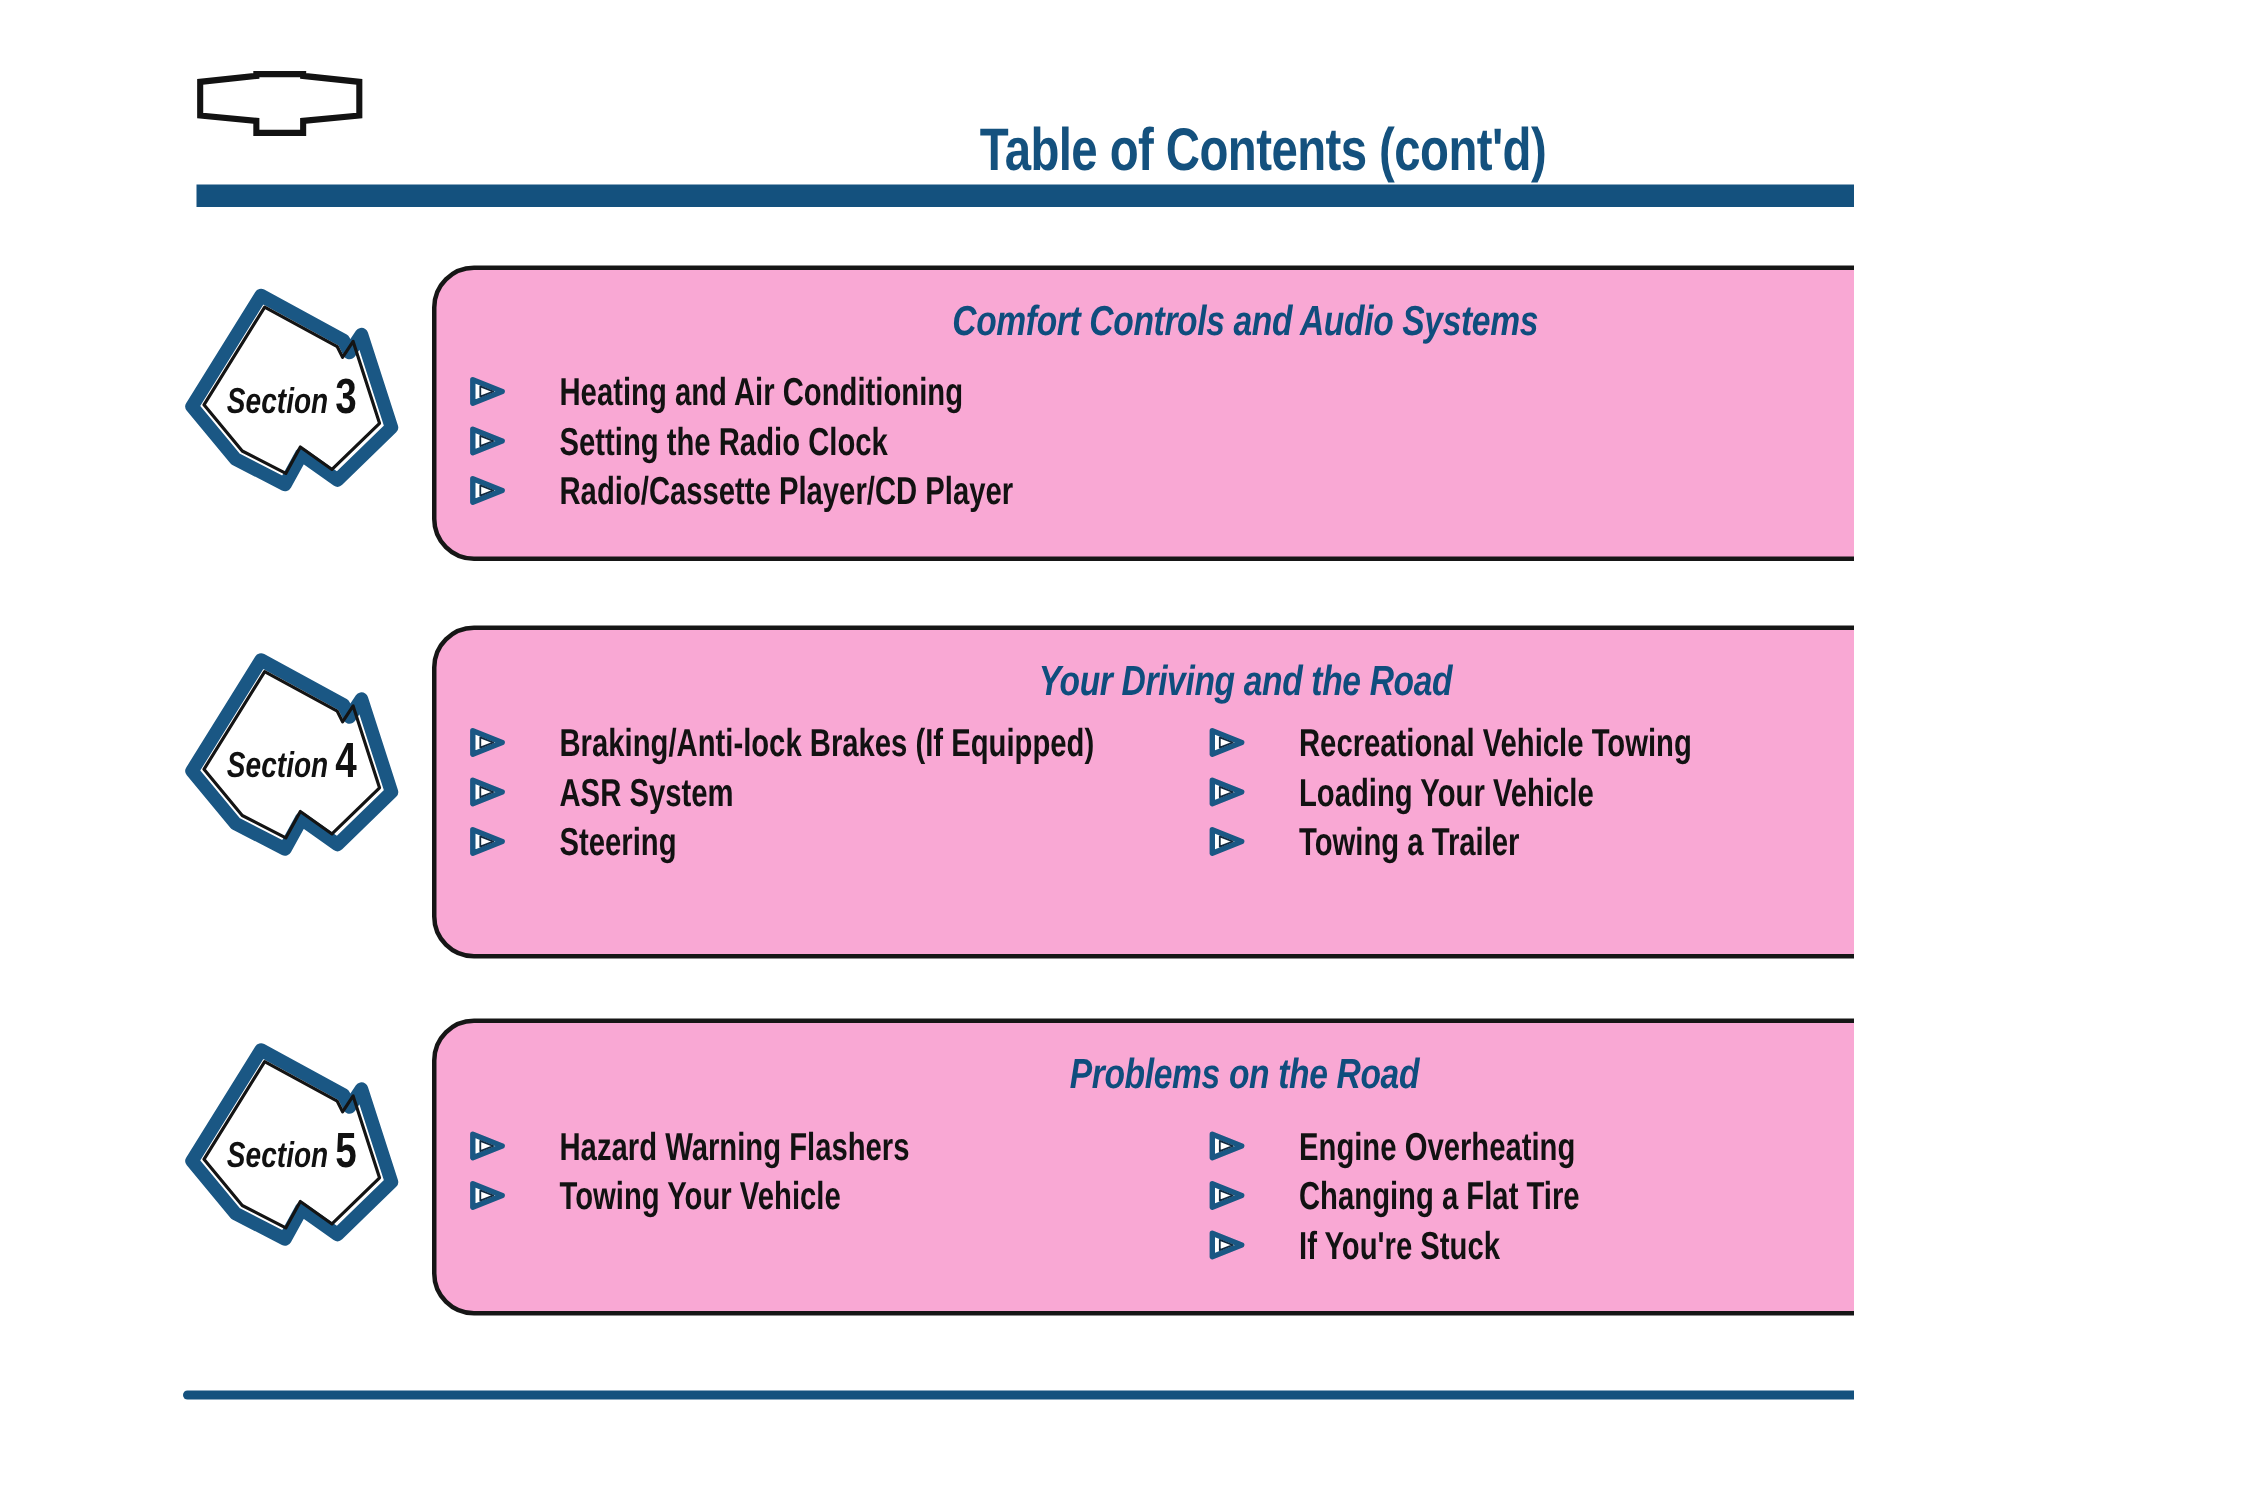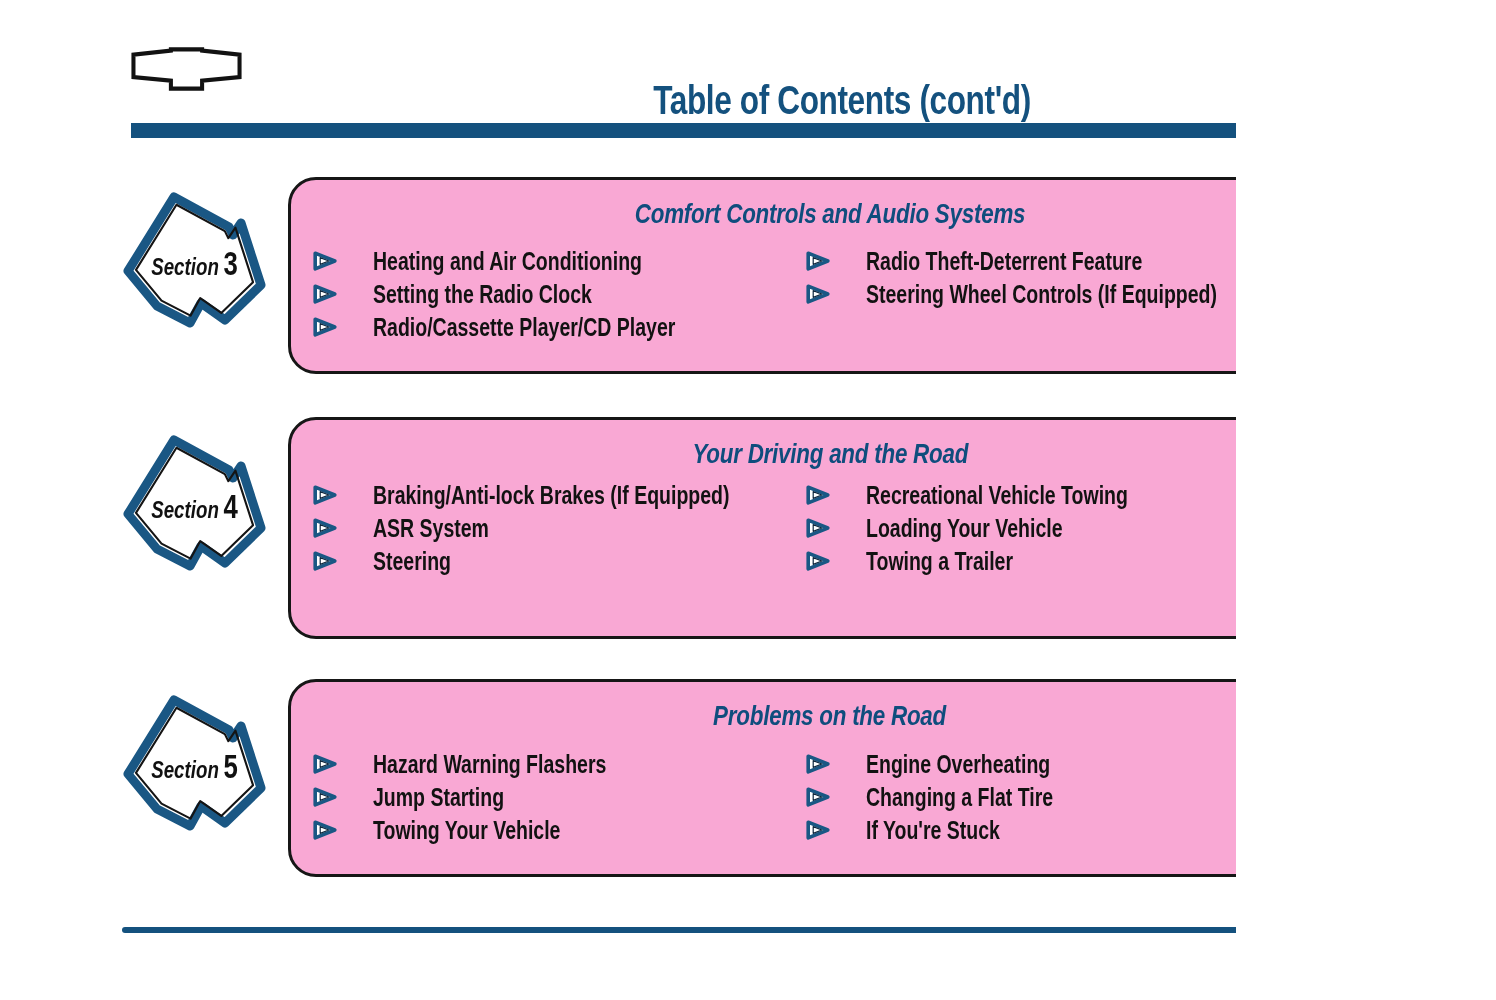--- a/index.html
+++ b/index.html
@@ -114,36 +114,20 @@
         <span class="item-label">Setting the Radio Clock</span>
       </div>
       <div class="item">
         <svg class="bullet" viewBox="0 0 26 22">
             <path class="tri-outer" d="M3.2,3.2 L22.8,11 L3.2,18.8 Z"></path>
             <path class="tri-inner" d="M8.2,7.6 L16.8,11 L8.2,14.4 Z"></path>
           </svg>
         <span class="item-label">Radio/Cassette Player/CD Player</span>
       </div>
     </div>
-    <div class="col col-right">
-      <div class="item">
-        <svg class="bullet" viewBox="0 0 26 22">
-            <path class="tri-outer" d="M3.2,3.2 L22.8,11 L3.2,18.8 Z"></path>
-            <path class="tri-inner" d="M8.2,7.6 L16.8,11 L8.2,14.4 Z"></path>
-          </svg>
-        <span class="item-label">Radio Theft-Deterrent Feature</span>
-      </div>
-      <div class="item">
-        <svg class="bullet" viewBox="0 0 26 22">
-            <path class="tri-outer" d="M3.2,3.2 L22.8,11 L3.2,18.8 Z"></path>
-            <path class="tri-inner" d="M8.2,7.6 L16.8,11 L8.2,14.4 Z"></path>
-          </svg>
-        <span class="item-label">Steering Wheel Controls (If Equipped)</span>
-      </div>
-    </div>
   </div>
 
   <div class="badge b1">
     <svg viewBox="0 0 150 145">
       <path class="arrow-outer" d="M 57,8 L 112,38 L 116,46 L 124,34 L 144,96 L 108,131 L 84,114 L 73,134 L 40,117 L 11,82 Z"></path>
       <path class="arrow-inner" transform="translate(9.3,8.7) scale(0.88)" d="M 57,8 L 112,38 L 116,46 L 124,34 L 144,96 L 108,131 L 84,114 L 73,134 L 40,117 L 11,82 Z"></path>
     </svg>
     <div class="badge-text">
       <span class="badge-text-inner">
         <span class="badge-word">Section</span><span class="badge-num">4</span>
@@ -225,27 +209,20 @@
             <path class="tri-outer" d="M3.2,3.2 L22.8,11 L3.2,18.8 Z"></path>
             <path class="tri-inner" d="M8.2,7.6 L16.8,11 L8.2,14.4 Z"></path>
           </svg>
         <span class="item-label">Hazard Warning Flashers</span>
       </div>
       <div class="item">
         <svg class="bullet" viewBox="0 0 26 22">
             <path class="tri-outer" d="M3.2,3.2 L22.8,11 L3.2,18.8 Z"></path>
             <path class="tri-inner" d="M8.2,7.6 L16.8,11 L8.2,14.4 Z"></path>
           </svg>
-        <span class="item-label">Jump Starting</span>
-      </div>
-      <div class="item">
-        <svg class="bullet" viewBox="0 0 26 22">
-            <path class="tri-outer" d="M3.2,3.2 L22.8,11 L3.2,18.8 Z"></path>
-            <path class="tri-inner" d="M8.2,7.6 L16.8,11 L8.2,14.4 Z"></path>
-          </svg>
         <span class="item-label">Towing Your Vehicle</span>
       </div>
     </div>
     <div class="col col-right">
       <div class="item">
         <svg class="bullet" viewBox="0 0 26 22">
             <path class="tri-outer" d="M3.2,3.2 L22.8,11 L3.2,18.8 Z"></path>
             <path class="tri-inner" d="M8.2,7.6 L16.8,11 L8.2,14.4 Z"></path>
           </svg>
         <span class="item-label">Engine Overheating</span>

